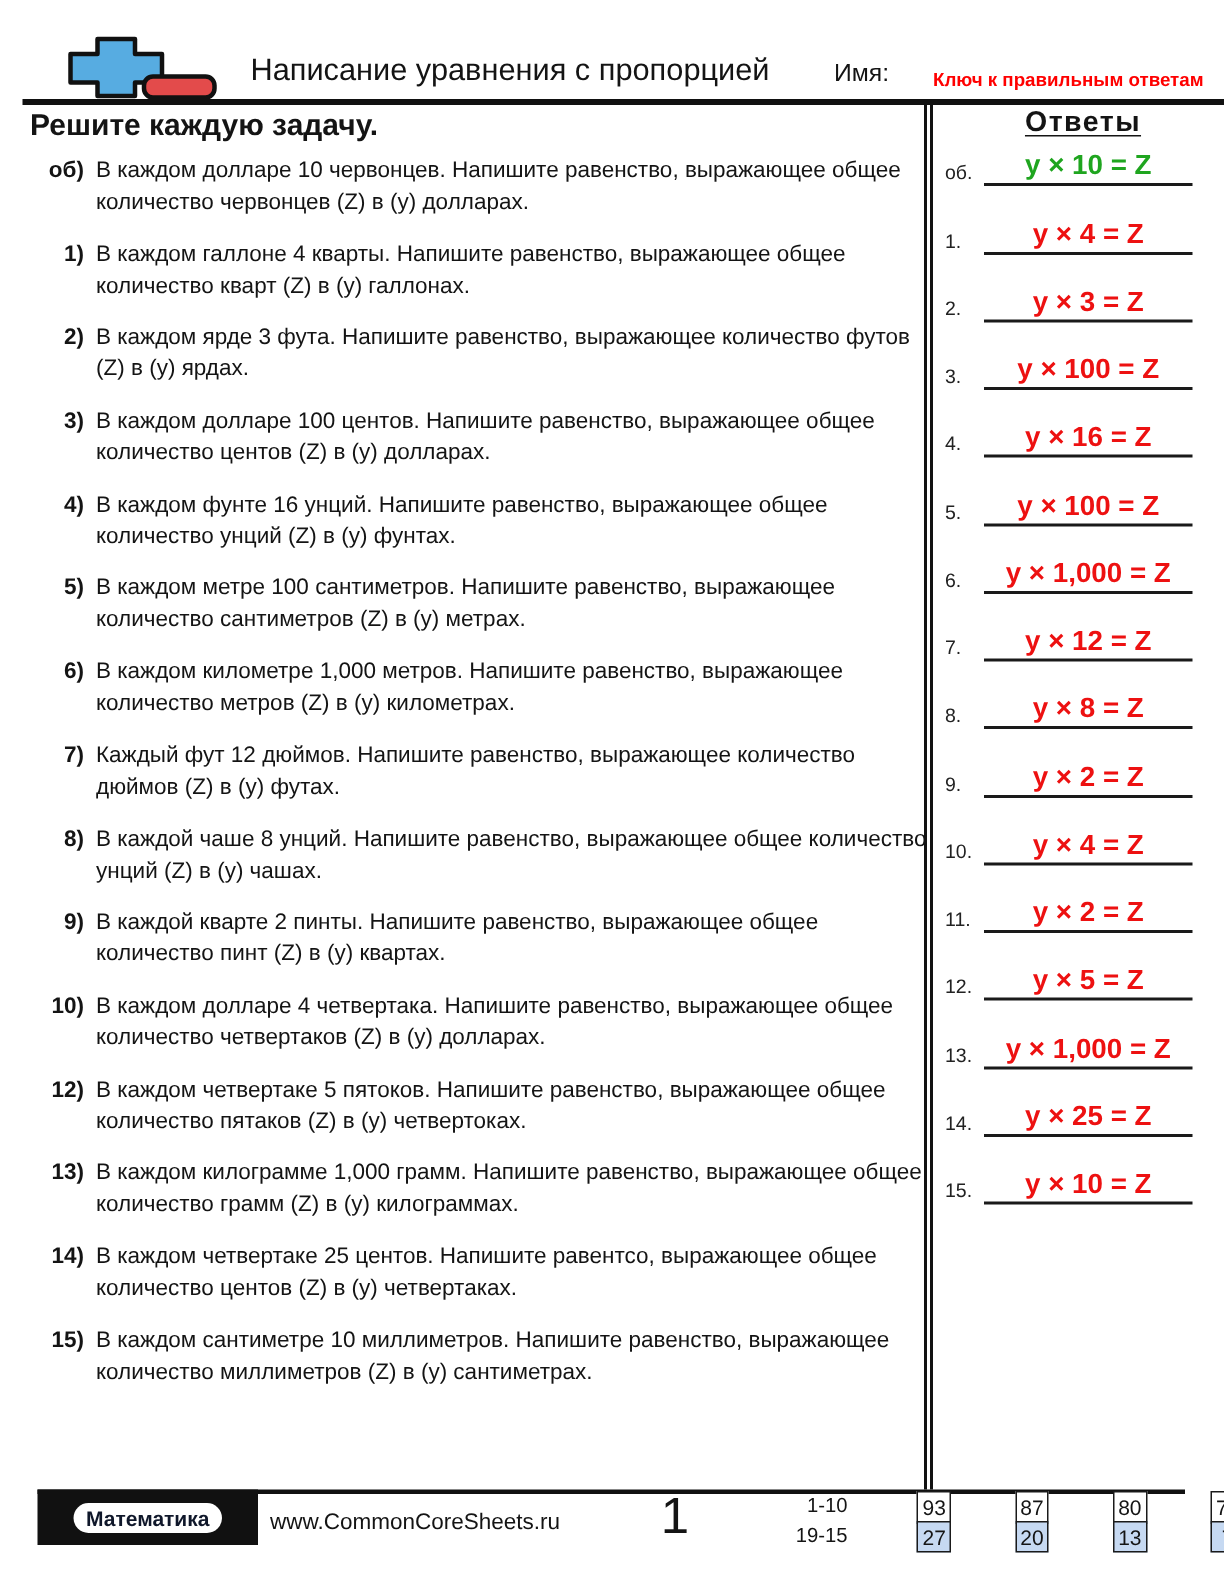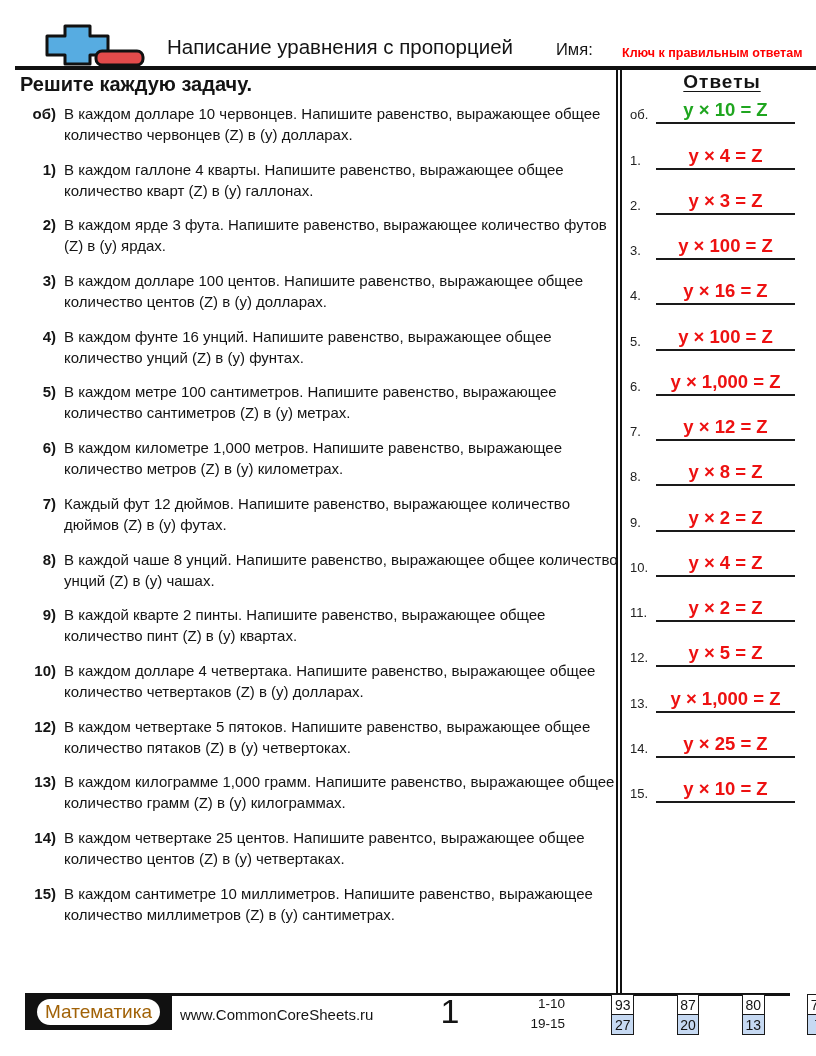--- a/index.html
+++ b/index.html
@@ -40,21 +40,21 @@
   .aline{position:absolute;left:28px;right:3px;bottom:0;border-bottom:2px solid #1a1a1a;height:0;}
   .aeq{position:absolute;left:28px;right:3px;bottom:3px;text-align:center;font-size:18.5px;font-weight:bold;white-space:nowrap;}
   
   .footer-rule{position:absolute;left:25px;top:993px;width:765px;height:2.5px;background:#111;}
   .brand-badge{
     position:absolute;left:25px;top:993px;width:147px;height:37px;background:#111;
     display:flex;align-items:center;justify-content:center;
   }
   .brand-pill{
     background:#fff;border-radius:15px;padding:2px 8px;margin:3px;
-    font-size:19px;font-weight:normal;color:#a16207;white-space:nowrap;
+    font-size:14px;font-weight:bold;color:#0f172a;white-space:nowrap;
   }
   .site-url{position:absolute;left:180px;top:1006px;font-size:15px;color:#141414;}
   .page-number{position:absolute;left:425px;top:992px;width:50px;text-align:center;font-size:34px;color:#141414;}
   .scoreboard{position:absolute;left:527px;top:994px;}
   .score-row{display:flex;gap:44px;}
   .score-row + .score-row{margin-top:-1.6px;}
   .score-label{width:38px;flex:0 0 38px;text-align:right;padding-right:4px;font-size:13.5px;line-height:20px;color:#141414;}
   .score-cell{
     width:20.8px;height:19.5px;box-sizing:content-box;border:1.6px solid #1a1a1a;margin-left:-1.6px;
     display:flex;align-items:center;justify-content:center;font-size:14px;background:#fff;

